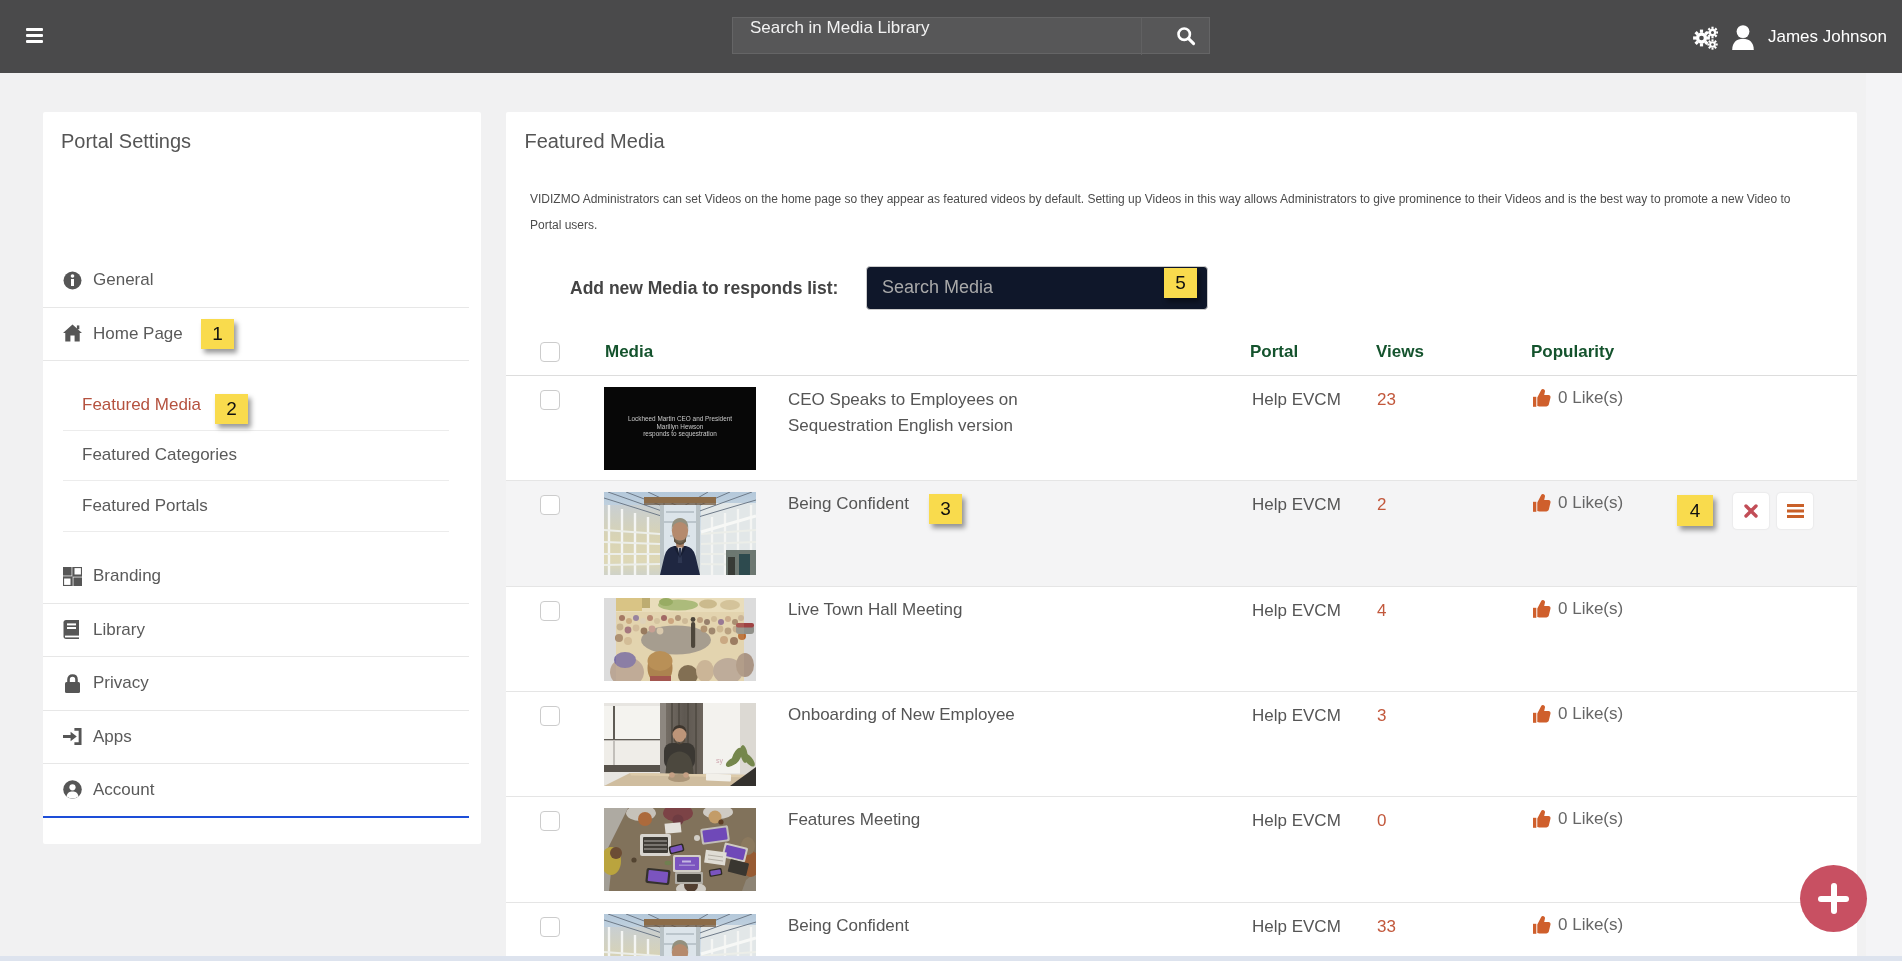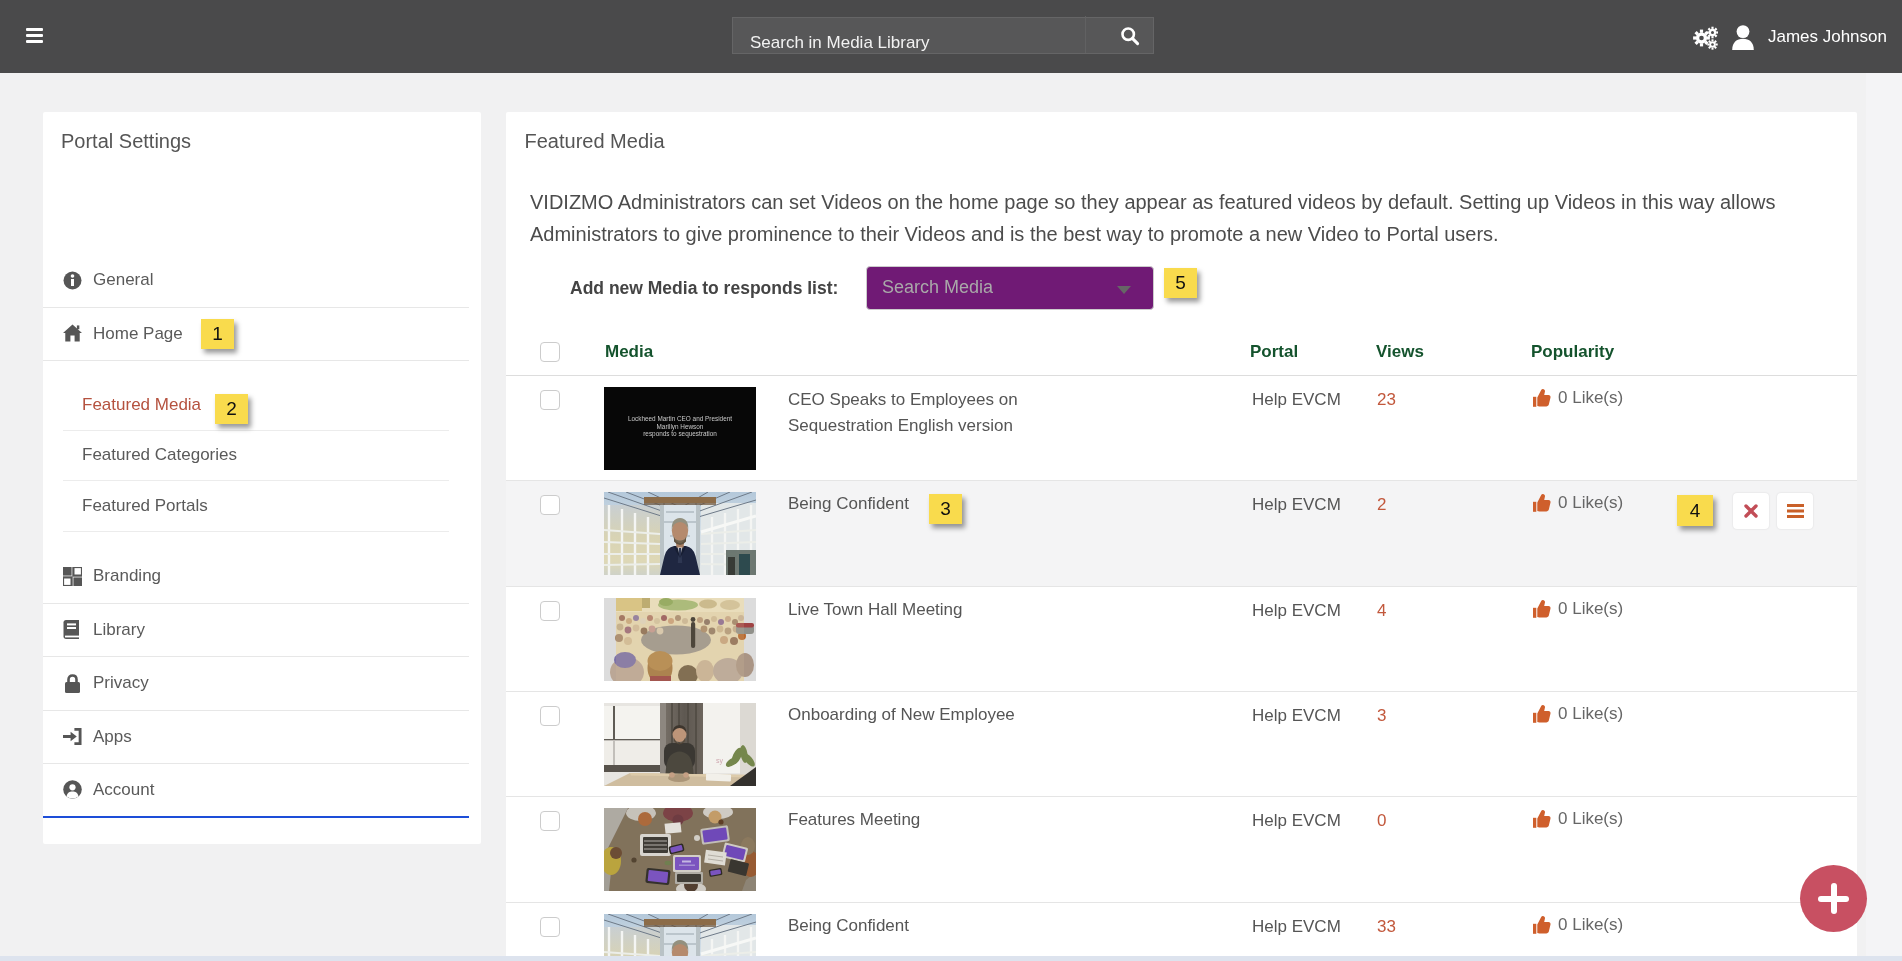--- a/index.html
+++ b/index.html
@@ -2,21 +2,21 @@
 <html><head>
 <meta charset="utf-8">
 <style>
 * { margin:0; padding:0; box-sizing:border-box; }
 html,body { width:1902px; height:961px; overflow:hidden; font-family:"Liberation Sans", sans-serif; background:#f1f1f2; position:relative; }
 
 
 .navbar { position:absolute; left:0; top:0; width:1902px; height:73px; background:#4a4a4b; z-index:20; }
 .burger { position:absolute; left:26px; top:27.5px; width:17px; }
 .burger span { display:block; width:17px; height:3.2px; background:#fff; border-radius:1px; margin-bottom:3.1px; }
-.nav-search { position:absolute; left:732px; top:17px; width:422px; height:37px; background:#575758; border:1px solid #656566; display:flex; align-items:flex-end;gap:20px; }
+.nav-search { position:absolute; left:732px; top:17px; width:478px; height:37px; background:#575758; border:1px solid #656566; display:flex; align-items:flex-start;gap:20px; }
 .nav-search .ph { color:#f2f2f2; font-size:17px; padding-left:17px; flex:1; }
 .nav-search .sdiv { width:1px; height:37px; background:#616162; }
 .nav-search .sbtn { width:47px; height:100%; display:flex; align-items:center; justify-content:center; }
 .nav-right { position:absolute; right:0; top:0; height:73px; display:flex; align-items:center; }
 .nav-user { color:#fff; font-size:17px; margin-right:15px; }
 
 .sidebar { position:absolute; left:43px; top:112px; width:438px; height:732px; background:#fff; border-radius:2px; }
 .sb-title { font-size:20px; color:#555; padding:18px 0 0 18px; }
 .sb-search { position:absolute; left:19px; top:80px; width:388px; height:40px; border:1px solid #ccc; border-radius:5px; background:#fff; }
 .sb-search .ph { position:absolute; left:16px; top:9px; font-size:17px; color:#999; }
@@ -24,24 +24,24 @@
 .sb-search svg { position:absolute; right:15px; top:10px; }
 .sb-list { position:absolute; left:0; top:142px; width:426px; }
 .sb-item { position:relative; height:53.5px; display:flex; align-items:center; padding-left:20px; font-size:17px; color:#5a5a5a; border-bottom:1px solid #e7e7e7; }
 .sb-item .ic { width:19px; height:19px; margin-right:11px; display:inline-flex; }
 .sb-subitem { position:relative; margin-left:20px; width:386px; height:50.5px; display:flex; align-items:center; padding-left:19px; font-size:17px; color:#5a5a5a; border-bottom:1px solid #ececec; }
 .sb-subitem.active { color:#b5523f; }
 .sb-sub-wrap { padding-top:19px; margin-bottom:18.5px; }
 
 .main { position:absolute; left:506px; top:112px; width:1351px; height:1100px; background:#fff; border-radius:2px; }
 .m-title { font-size:20px; color:#555; padding:18px 0 0 18.5px; }
-.m-desc { font-size:20px; color:#4c4c4c; line-height:32px; margin:33px 0 0 24px; width:1280px; }
+.m-desc { font-size:12px; color:#4c4c4c; line-height:26px; margin:33px 0 0 24px; width:1280px; }
 .m-addrow { position:absolute; left:0; top:153px; width:100%; height:60px; }
 .m-addrow .lbl { position:absolute; left:64px; top:13px; font-size:17.5px; font-weight:bold; color:#444; }
-.m-select { position:absolute; left:360px; top:1px; width:288px; height:44px; border:1px solid #ccc; border-radius:4px; background:#701a75; }
+.m-select { position:absolute; left:360px; top:1px; width:342px; height:44px; border:1px solid #ccc; border-radius:4px; background:#0f172a; }
 .m-select .ph { position:absolute; left:15px; top:10px; font-size:18px; color:#a9a9a9; }
 .m-select .caret { position:absolute; right:22px; top:19px; width:0; height:0; border-left:7px solid transparent; border-right:7px solid transparent; border-top:8px solid #666; }
 
 .tbl { position:absolute; left:0; top:219px; width:1351px; }
 .thead { position:relative; height:45px; border-bottom:1px solid #ddd; }
 .th { position:absolute; font-size:17px; font-weight:bold; color:#14532d; top:11px; }
 .row { position:relative; height:105.34px; border-bottom:1px solid #e5e5e5; }
 .row.hov { background:#f4f4f5; }
 .cbx { position:absolute; left:34px; width:20px; height:20px; border:1px solid #ccc; border-radius:4px; background:#fff; }
 .thumb { position:absolute; left:98px; top:11px; width:152px; height:83px; overflow:hidden; }

